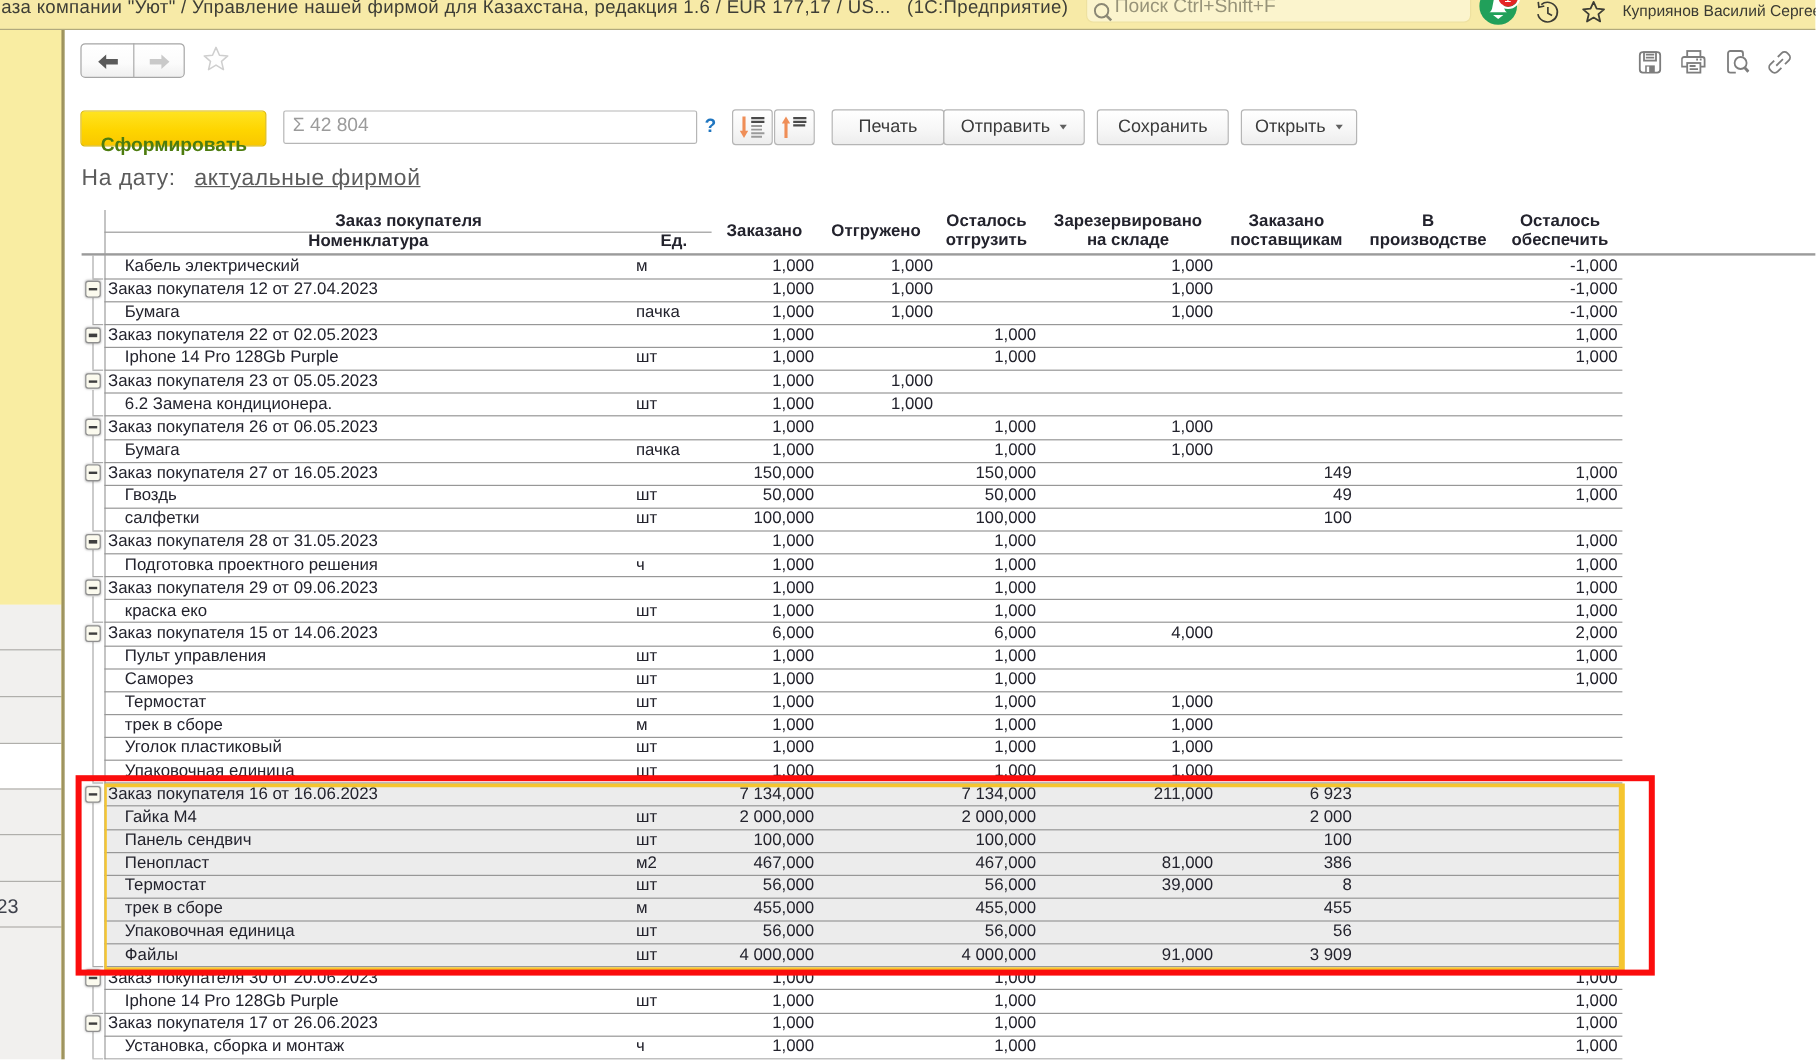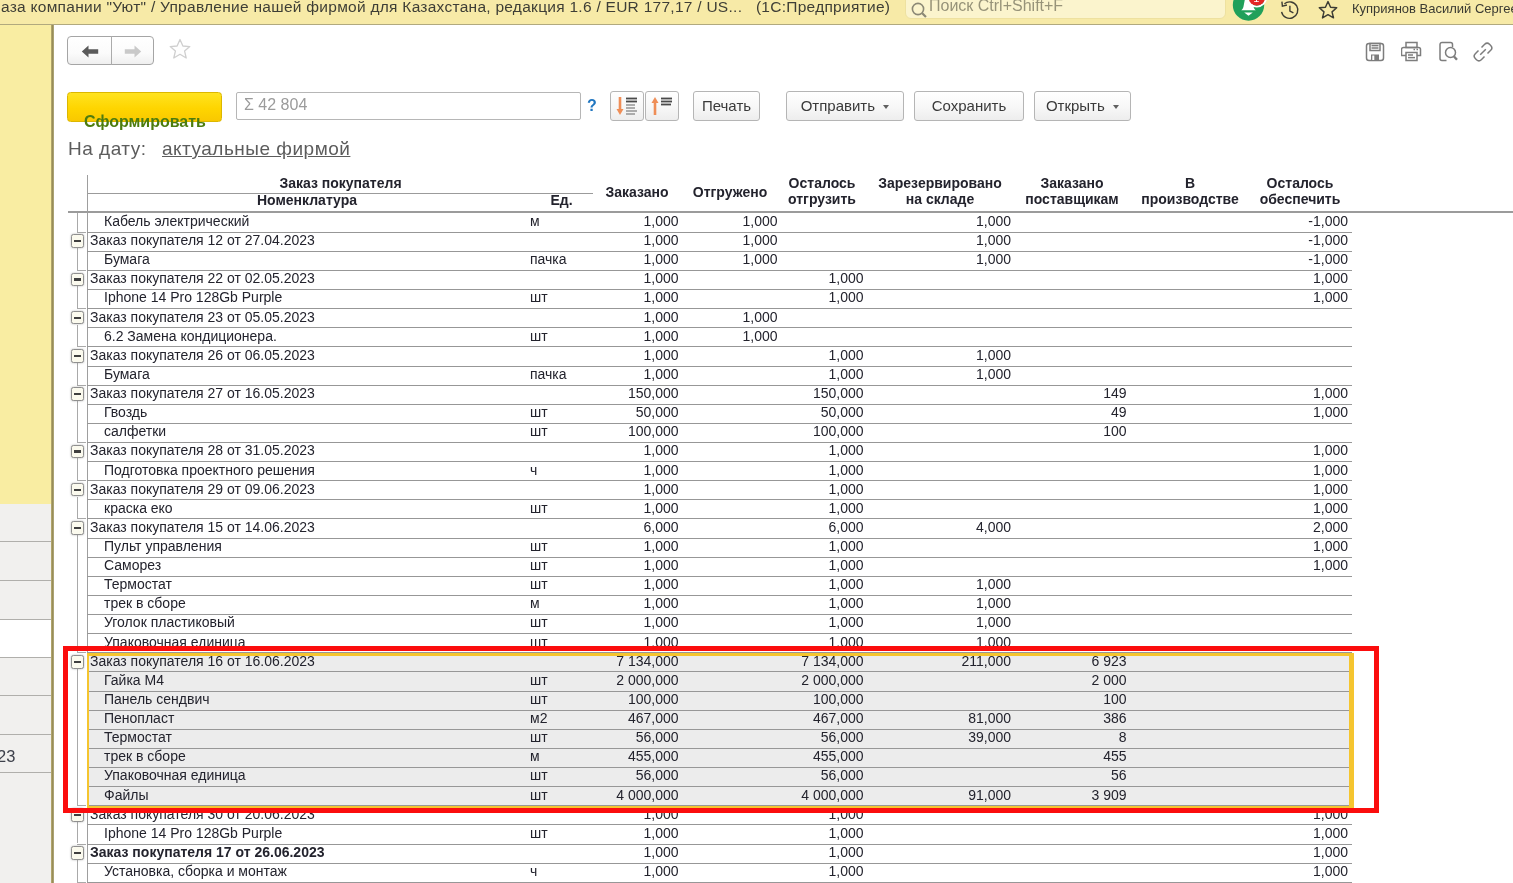--- a/index.html
+++ b/index.html
@@ -117,21 +117,21 @@
 </svg>
 <svg class="abs" style="left:650px;top:96px;" width="24" height="20" viewBox="0 0 24 20">
 <line x1="5" y1="5" x2="5" y2="19" stroke="#ef8e57" stroke-width="2.6"></line>
 <path d="M1.5 7 L8.5 7 L5 1 Z" fill="#ef8e57"></path>
 <g stroke="#4a4a4a" stroke-width="1.8">
         <line x1="11" y1="2.5" x2="22" y2="2.5"></line>
         <line x1="11" y1="5.5" x2="22" y2="5.5"></line>
         <line x1="11" y1="8.5" x2="21" y2="8.5"></line>
       </g>
 </svg>
-<div class="btn" style="left:693px;top:91px;width:67px;height:30px;line-height:28px;">Печать</div>
+<div class="btn" style="left:693px;top:91px;width:94px;height:30px;line-height:28px;">Печать</div>
 <div class="btn" style="left:786px;top:91px;width:118px;height:30px;line-height:28px;">Отправить&nbsp;&nbsp;<span style="display:inline-block;vertical-align:2.5px;width:0;height:0;border-left:3.5px solid transparent;border-right:3.5px solid transparent;border-top:4.5px solid #606060;"></span></div>
 <div class="btn" style="left:914px;top:91px;width:110px;height:30px;line-height:28px;">Сохранить</div>
 <div class="btn" style="left:1034px;top:91px;width:97px;height:30px;line-height:28px;">Открыть&nbsp;&nbsp;<span style="display:inline-block;vertical-align:2.5px;width:0;height:0;border-left:3.5px solid transparent;border-right:3.5px solid transparent;border-top:4.5px solid #606060;"></span></div>
 <div class="tx" style="left:68px;top:138px;font-size:19px;letter-spacing:0.5px;color:#5c5c5c;">На дату:</div>
 <div class="tx" style="left:162px;top:138px;font-size:19px;letter-spacing:0.5px;color:#5c5c5c;text-decoration:underline;">актуальные фирмой</div>
 <div class="abs" style="left:86.5px;top:652.3px;width:1265.5px;height:153.0px;background:#ececec;"></div>
 <div class="ctr hdr" style="left:340.5px;top:175.4px;">Заказ покупателя</div>
 <div class="hl" style="left:86.5px;top:193px;width:506.5px;height:1.4px;background:#9b9b9b;"></div>
 <div class="ctr hdr" style="left:307px;top:192.3px;">Номенклатура</div>
 <div class="ctr hdr" style="left:561.5px;top:192.3px;">Ед.</div>
@@ -378,21 +378,21 @@
 <div class="num cell" style="left:1348px;top:804.6px;">1,000</div>
 <div class="abs" style="left:70.5px;top:808.0px;width:13.5px;height:13.5px;background:#fbfaee;border:1px solid #8f8f8f;border-radius:2.5px;box-shadow:0 0 2px rgba(120,120,120,.6);"></div>
 <div class="abs" style="left:73.5px;top:813.7px;width:7.5px;height:2.4px;background:#3f3f3f;"></div>
 <div class="hl" style="left:86.5px;top:843.5px;width:1265.5px;"></div>
 <div class="tx cell" style="left:104px;top:823.7px;">Iphone 14 Pro 128Gb Purple</div>
 <div class="tx cell" style="left:530px;top:823.7px;">шт</div>
 <div class="num cell" style="left:678.5px;top:823.7px;">1,000</div>
 <div class="num cell" style="left:863.5px;top:823.7px;">1,000</div>
 <div class="num cell" style="left:1348px;top:823.7px;">1,000</div>
 <div class="hl" style="left:86.5px;top:862.6px;width:1265.5px;"></div>
-<div class="tx cell" style="left:90px;top:842.9px;font-weight:bold;">Заказ покупателя 17 от 26.06.2023</div>
+<div class="tx cell" style="left:90px;top:842.9px;">Заказ покупателя 17 от 26.06.2023</div>
 <div class="num cell" style="left:678.5px;top:842.9px;">1,000</div>
 <div class="num cell" style="left:863.5px;top:842.9px;">1,000</div>
 <div class="num cell" style="left:1348px;top:842.9px;">1,000</div>
 <div class="abs" style="left:70.5px;top:846.2px;width:13.5px;height:13.5px;background:#fbfaee;border:1px solid #8f8f8f;border-radius:2.5px;box-shadow:0 0 2px rgba(120,120,120,.6);"></div>
 <div class="abs" style="left:73.5px;top:851.9px;width:7.5px;height:2.4px;background:#3f3f3f;"></div>
 <div class="hl" style="left:86.5px;top:881.7px;width:1265.5px;"></div>
 <div class="tx cell" style="left:104px;top:862.0px;">Установка, сборка и монтаж</div>
 <div class="tx cell" style="left:530px;top:862.0px;">ч</div>
 <div class="num cell" style="left:678.5px;top:862.0px;">1,000</div>
 <div class="num cell" style="left:863.5px;top:862.0px;">1,000</div>

